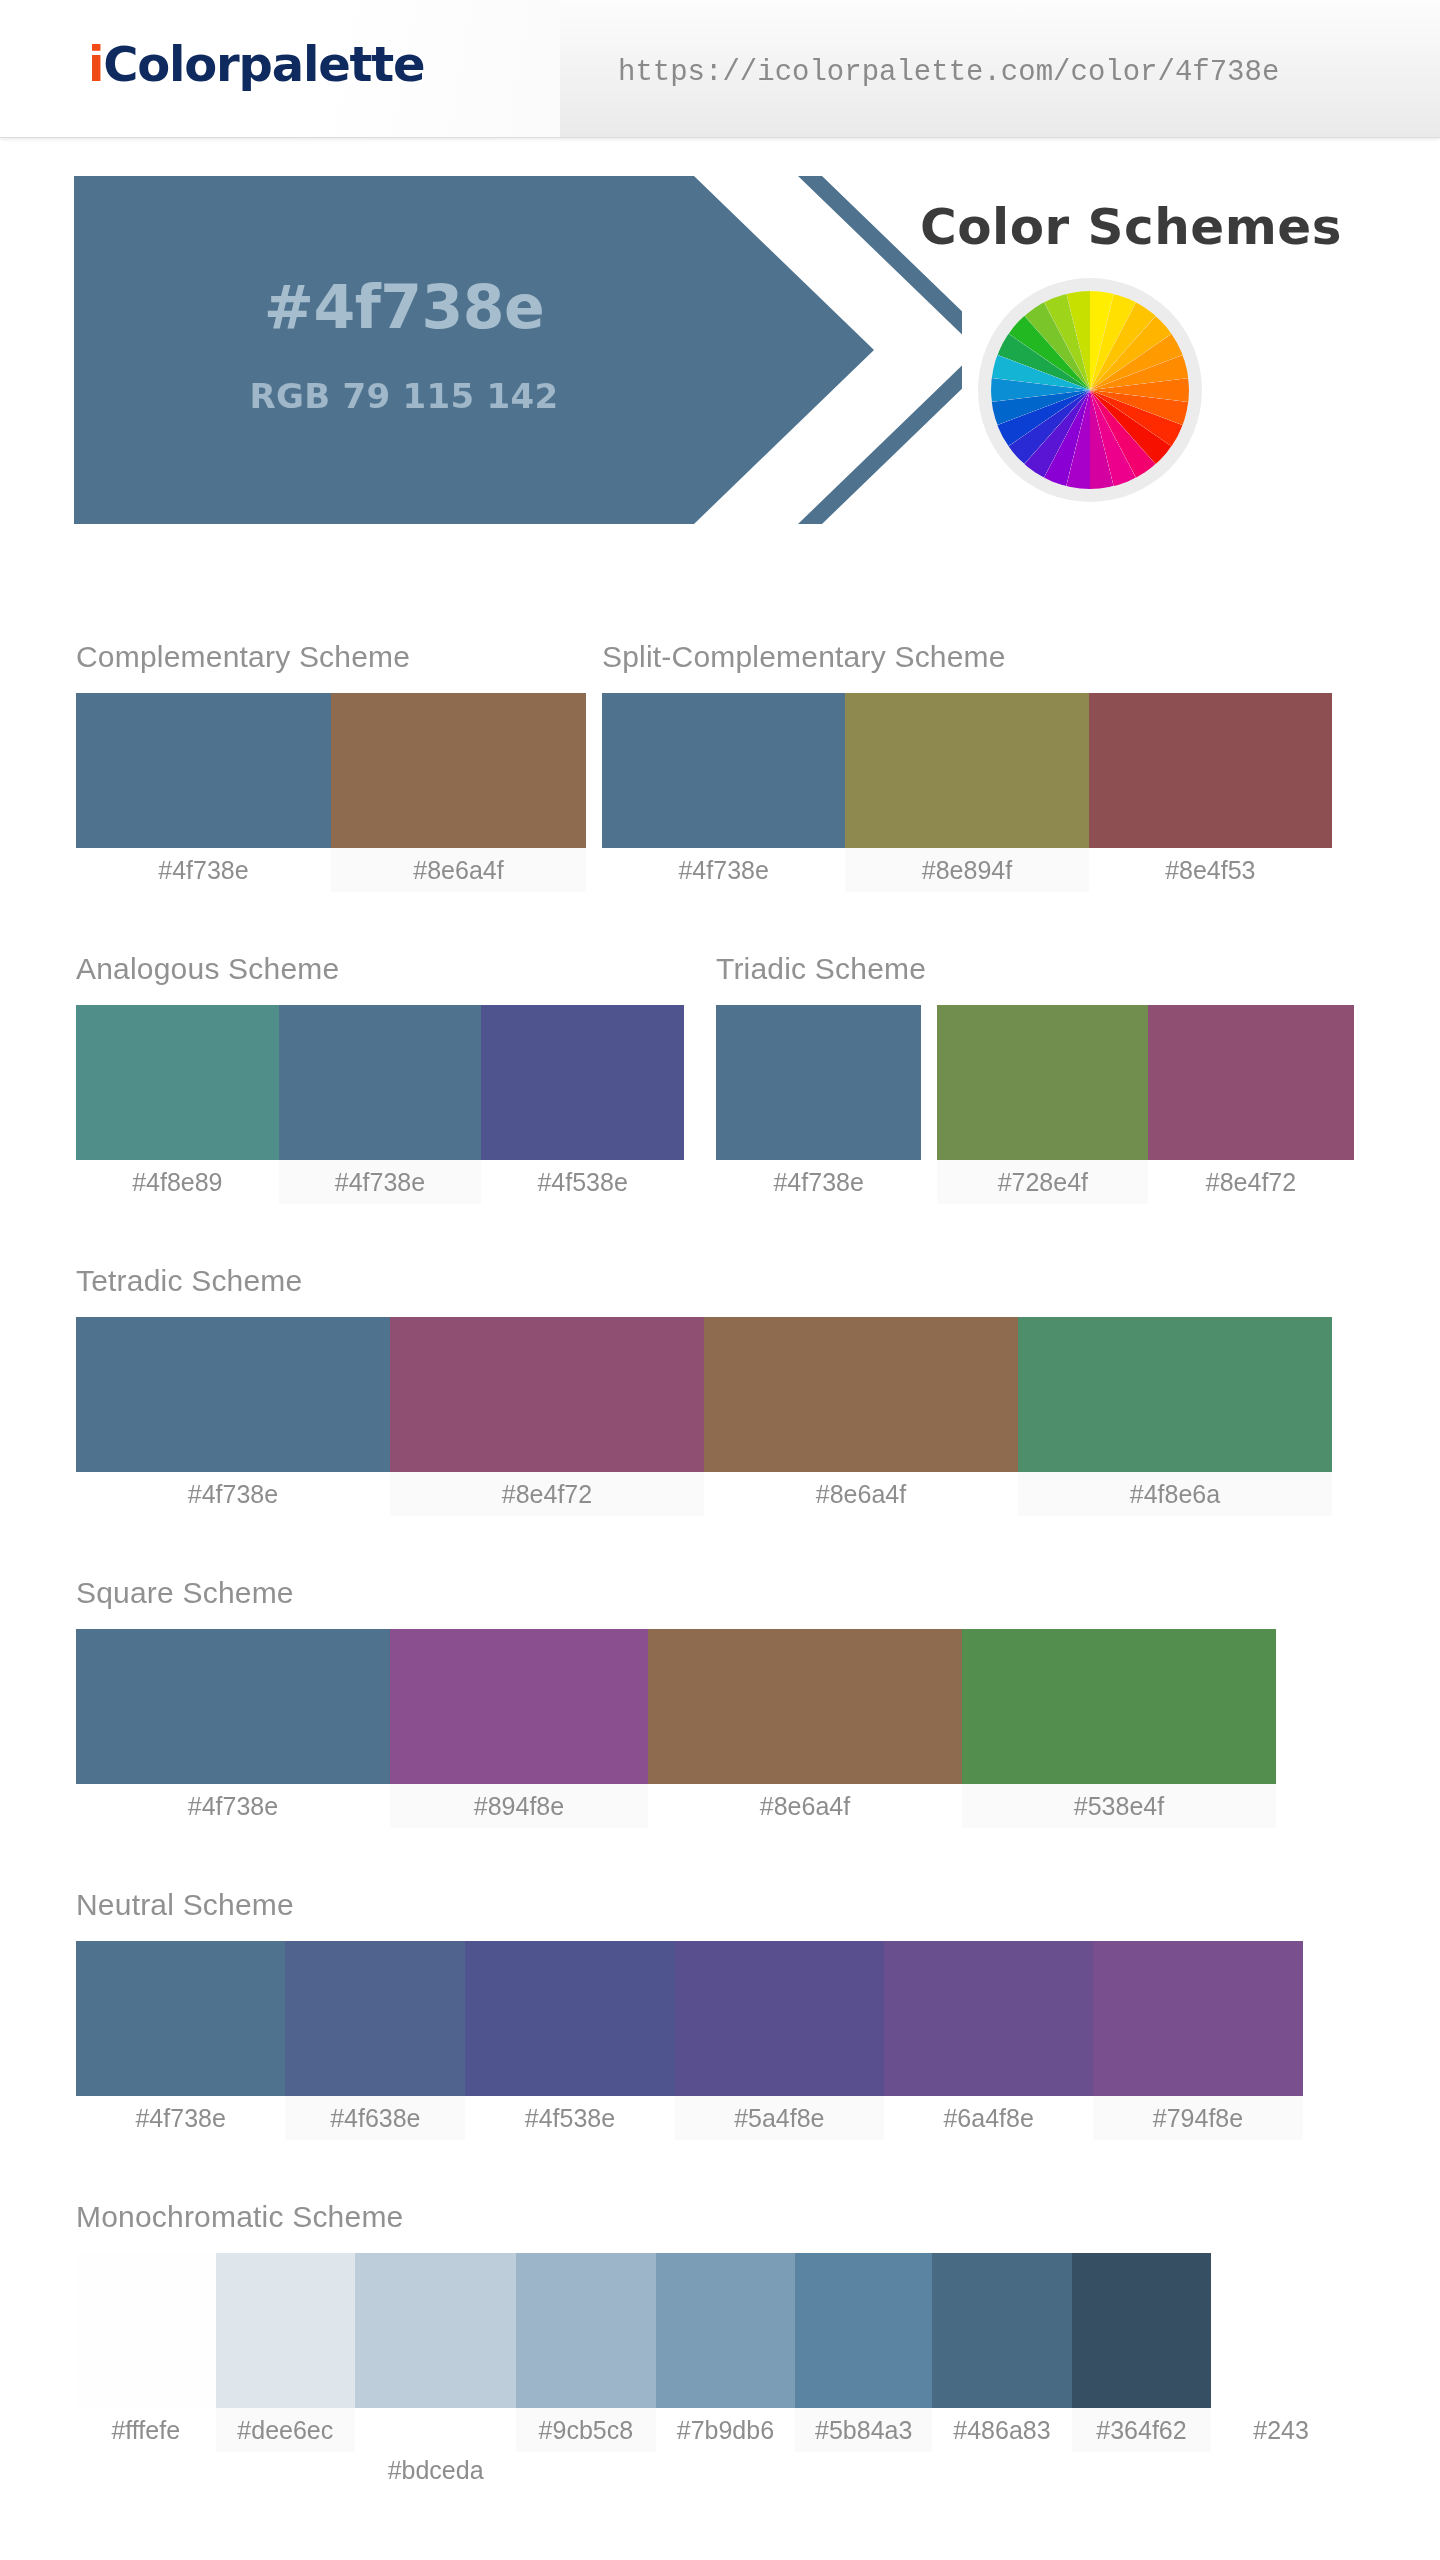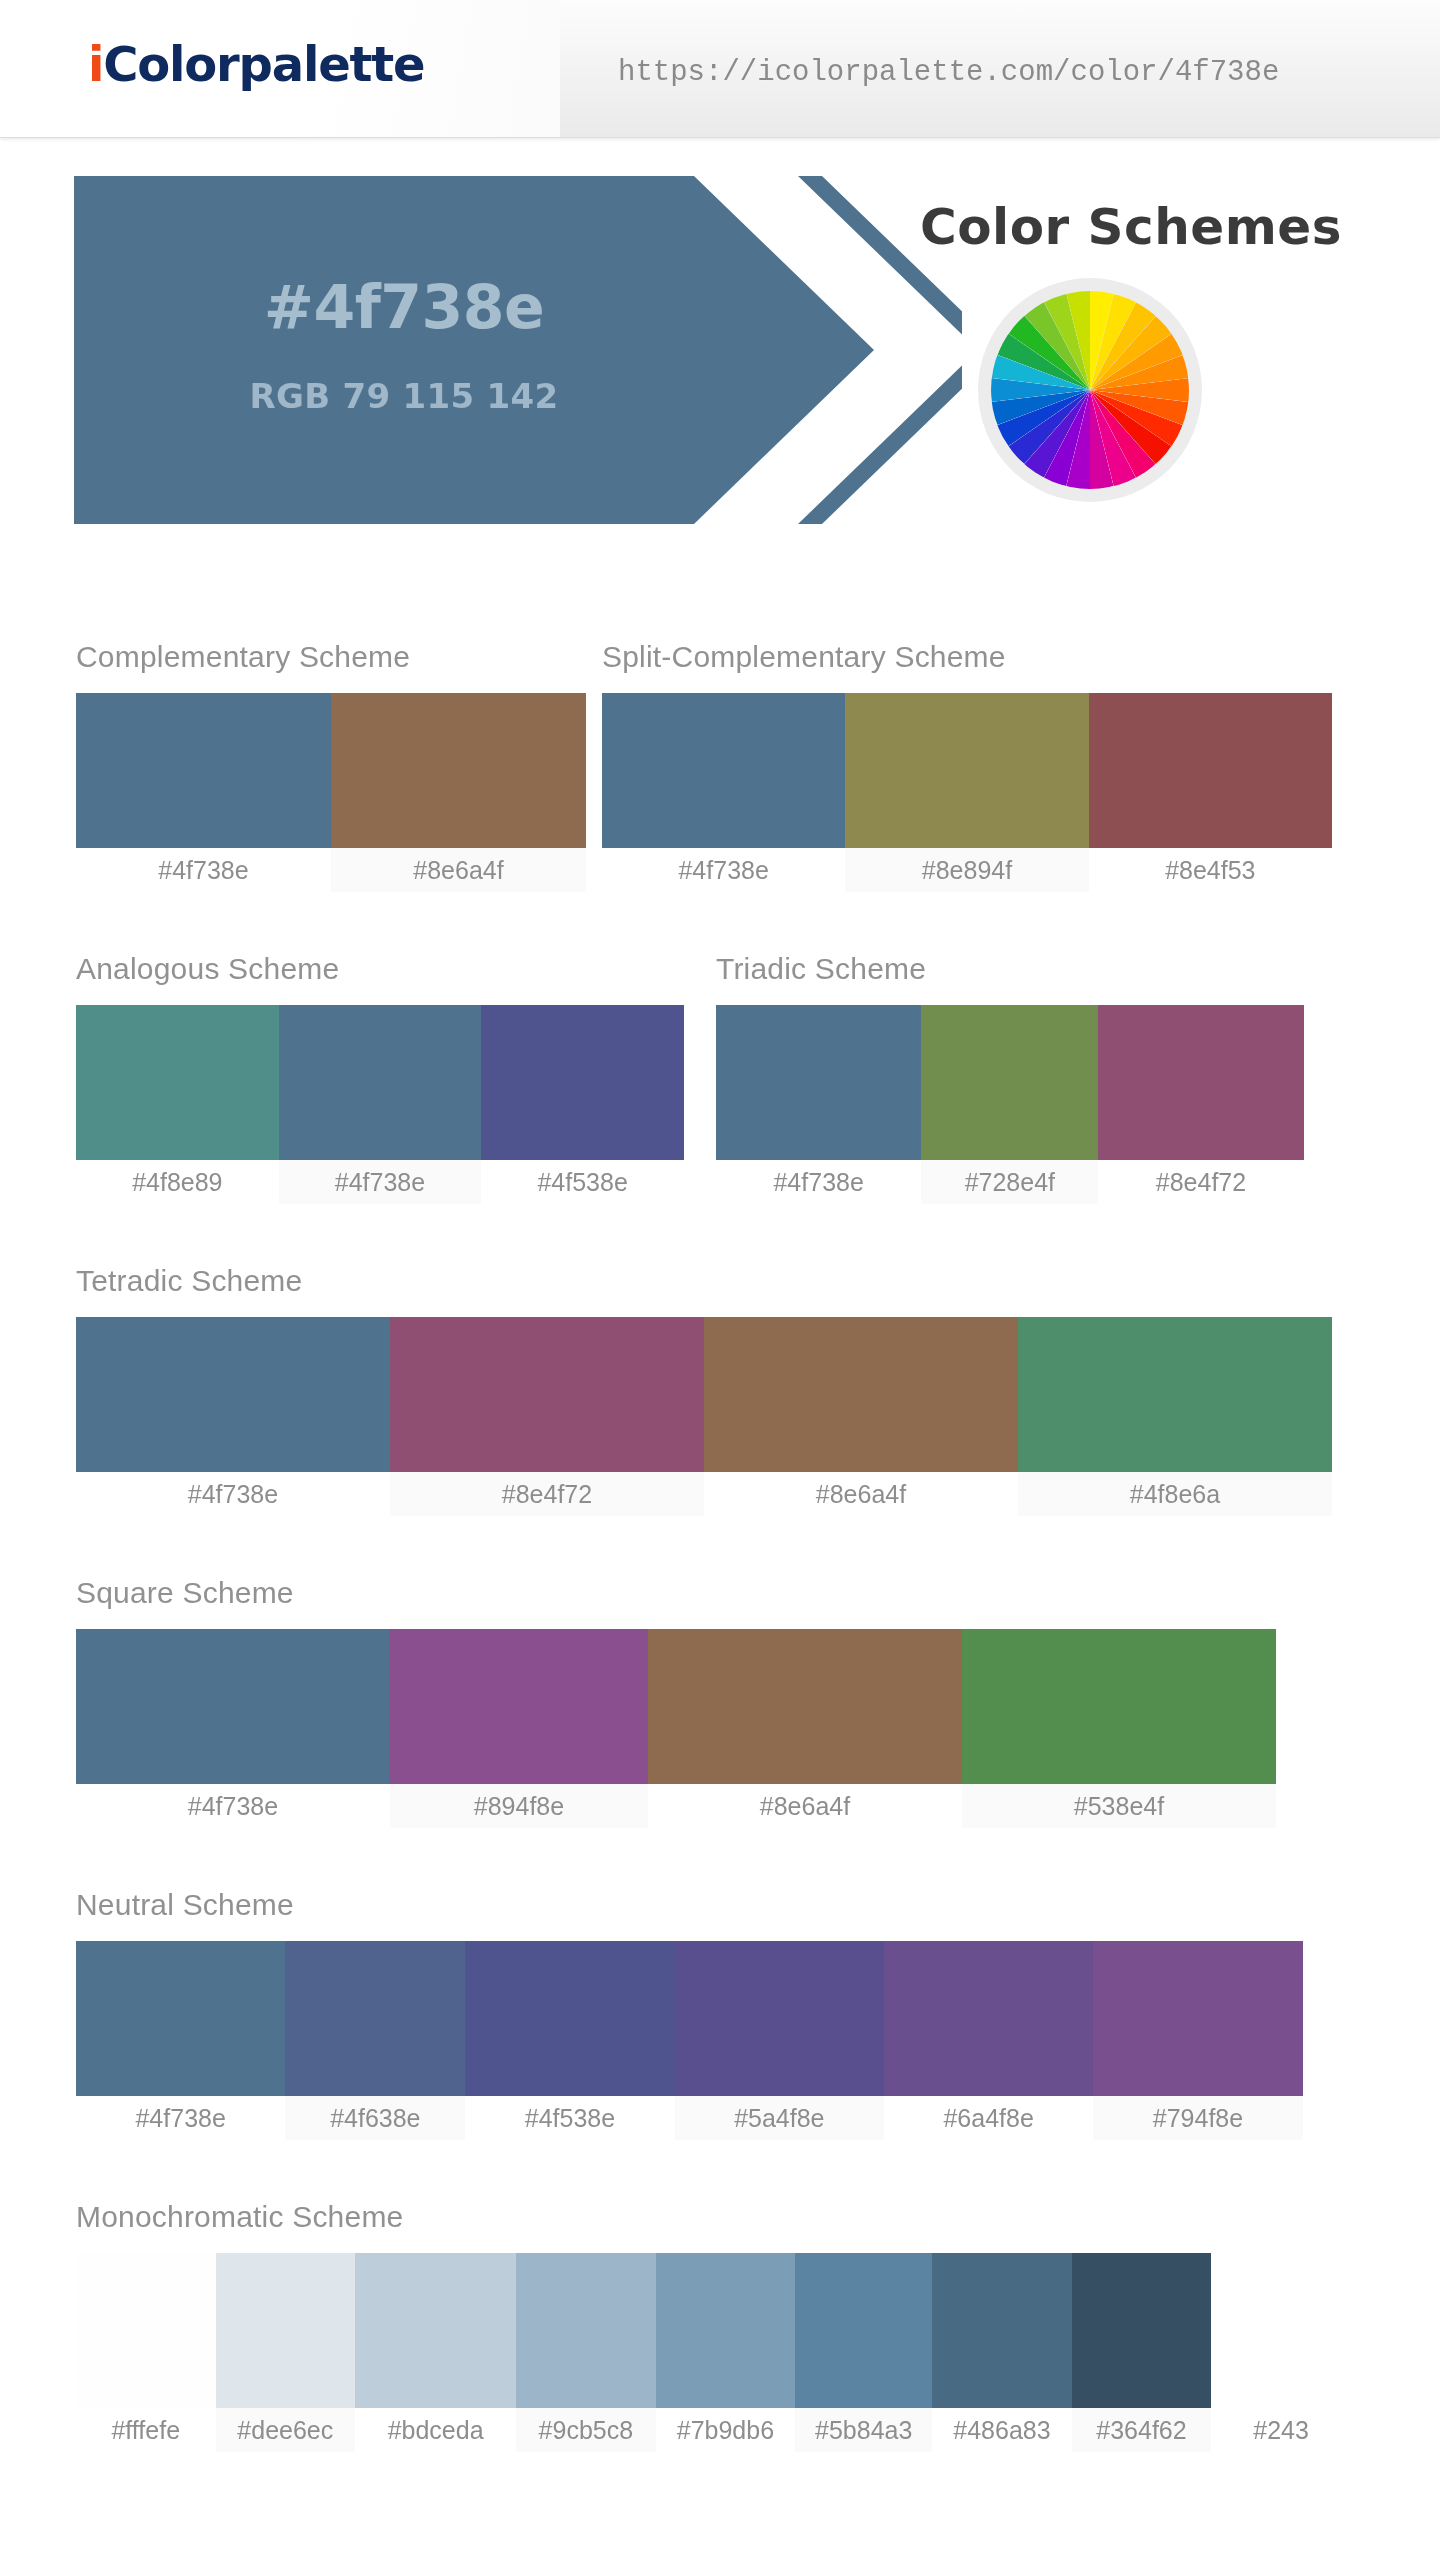--- a/index.html
+++ b/index.html
@@ -245,21 +245,21 @@
           <div class="swatch" style="background: rgb(79, 83, 142);"></div>
           <div class="swatch-label lbl-plain">#4f538e</div>
         </div>
       </div>
       <div class="scheme-label" style="position: absolute; left: 716px; top: 952px;">Triadic Scheme</div>
       <div class="palette" style="left: 716px; top: 1005px;">
         <div class="swatch-col" style="width: 205.333px;">
           <div class="swatch" style="background: rgb(79, 115, 142);"></div>
           <div class="swatch-label lbl-plain">#4f738e</div>
         </div>
-        <div class="swatch-col" style="width: 177px;">
+        <div class="swatch-col" style="width: 211px; margin-left: 16px;">
           <div class="swatch" style="background: rgb(114, 142, 79);"></div>
           <div class="swatch-label lbl-alt">#728e4f</div>
         </div>
         <div class="swatch-col" style="width: 205.333px;">
           <div class="swatch" style="background: rgb(142, 79, 114);"></div>
           <div class="swatch-label lbl-plain">#8e4f72</div>
         </div>
       </div>
       <div class="scheme-label" style="position: absolute; left: 76px; top: 1264px;">Tetradic Scheme</div>
       <div class="palette" style="left: 76px; top: 1317px;">
@@ -329,21 +329,21 @@
       <div class="scheme-label" style="position: absolute; left: 76px; top: 2200px;">Monochromatic Scheme</div>
       <div class="palette" style="left: 76px; top: 2253px;">
         <div class="swatch-col" style="width: 139.556px;">
           <div class="swatch" style="background: rgb(255, 254, 254);"></div>
           <div class="swatch-label lbl-plain">#fffefe</div>
         </div>
         <div class="swatch-col" style="width: 139.556px;">
           <div class="swatch" style="background: rgb(222, 230, 236);"></div>
           <div class="swatch-label lbl-alt">#dee6ec</div>
         </div>
-        <div class="swatch-col" style="width: 161px;">
+        <div class="swatch-col" style="width: 161px; gap: 40px;">
           <div class="swatch" style="background: rgb(189, 206, 218);"></div>
           <div class="swatch-label lbl-plain">#bdceda</div>
         </div>
         <div class="swatch-col" style="width: 139.556px;">
           <div class="swatch" style="background: rgb(156, 181, 200);"></div>
           <div class="swatch-label lbl-alt">#9cb5c8</div>
         </div>
         <div class="swatch-col" style="width: 139.556px;">
           <div class="swatch" style="background: rgb(123, 157, 182);"></div>
           <div class="swatch-label lbl-plain">#7b9db6</div>

